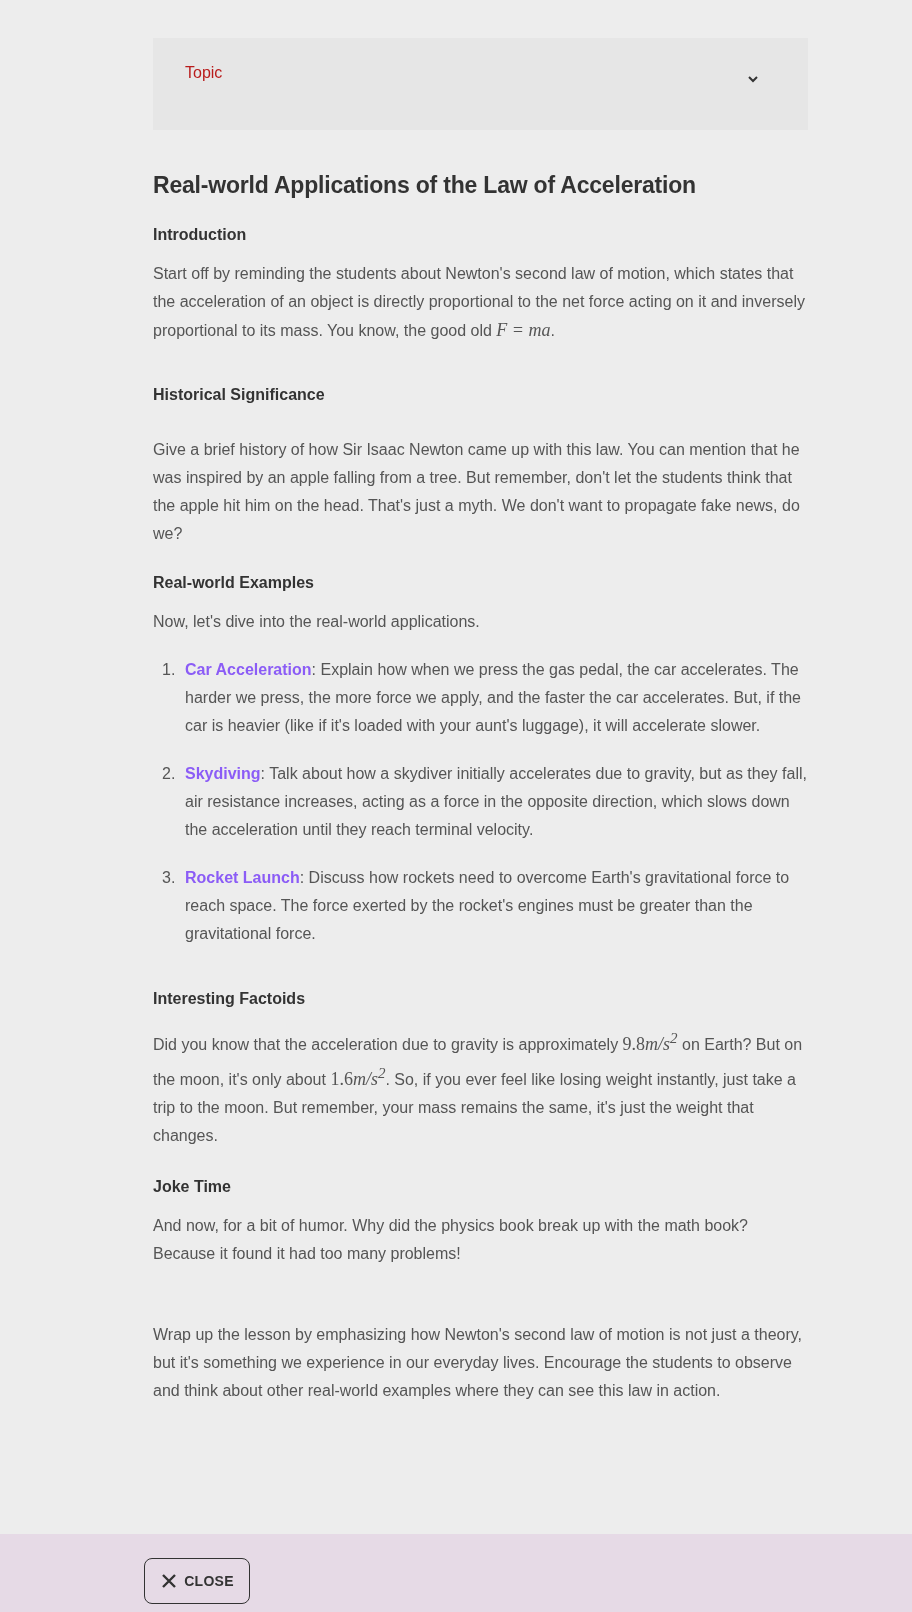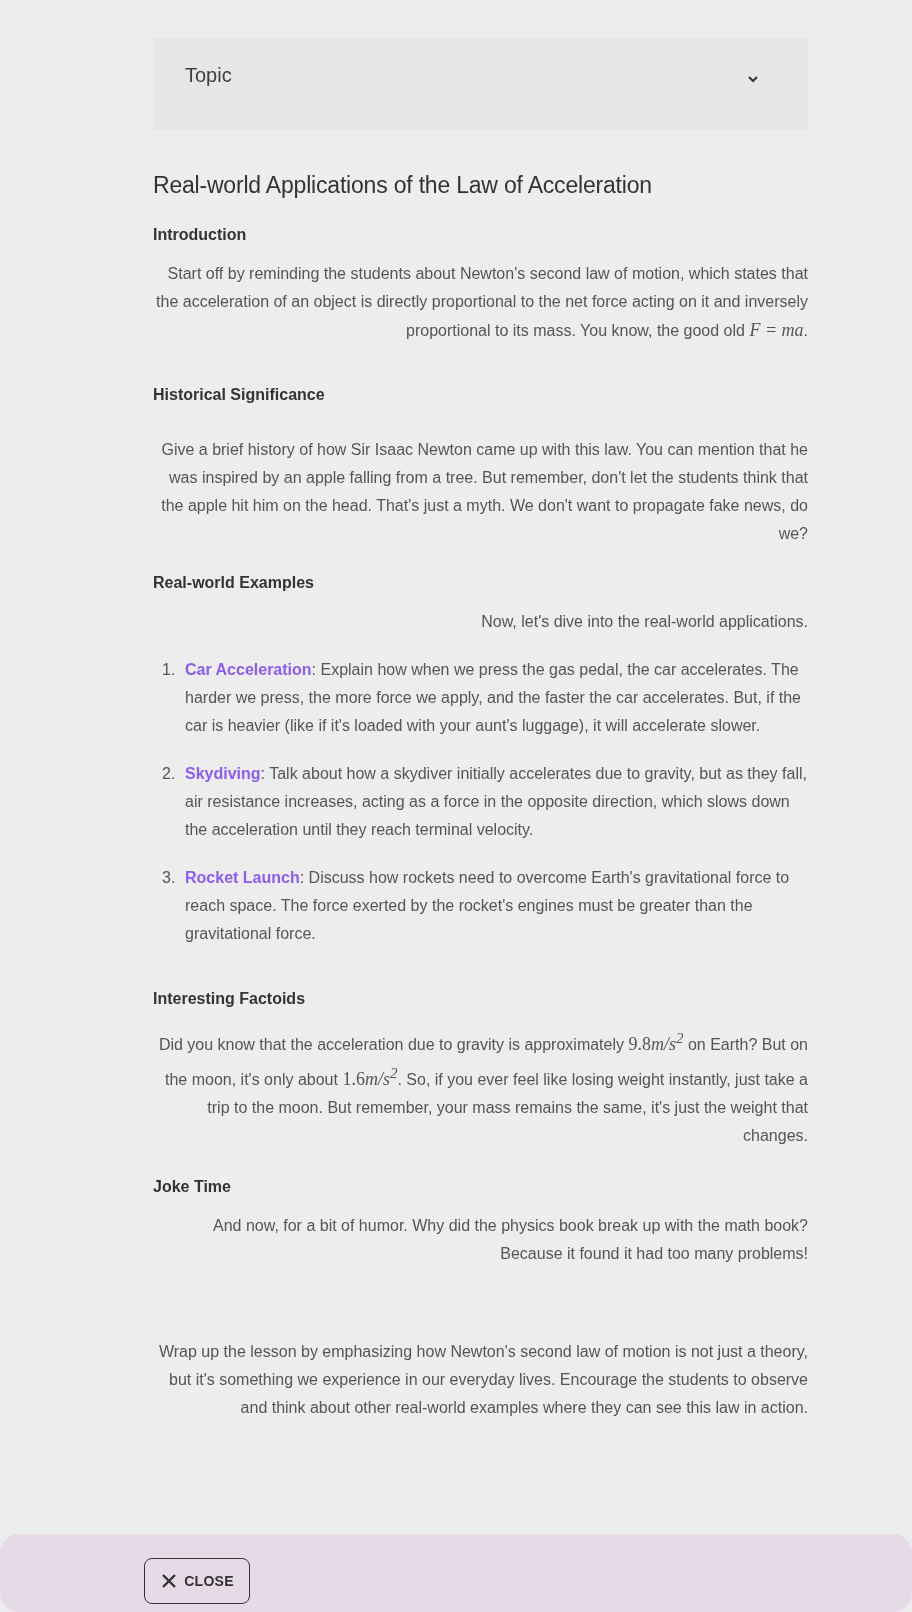--- a/index.html
+++ b/index.html
@@ -9,42 +9,41 @@
     font-family: "Liberation Sans", sans-serif;
     color: #555;
     position: relative;
   }
   .content { position: absolute; left: 153px; top: 38px; width: 655px; }
   .topic {
     background: #e6e6e6; height: 92px; position: relative;
   }
   .topic-label {
     position: absolute; left: 32px; top: 26px;
-    font-size: 20px; color: #404040; text-align: center;
+    font-size: 16px; color: #b91c1c; text-align: center;
   }
   .topic-chevron {
     position: absolute; right: 48px; top: 34px; width: 14px; height: 14px;
   }
   h1 {
     margin: 0; position: absolute; top: 134px; left: 0;
-    font-size: 23px; font-weight: normal; color: #333; letter-spacing: -0.2px; text-align: center;
+    font-size: 23px; font-weight: bold; color: #333; letter-spacing: -0.2px; text-align: center;
   }
   .sec { position: absolute; left: 0; width: 655px; }
   .sec h2 { margin: 0; font-size: 16px; font-weight: bold; color: #333; }
-  .sec p { margin: 0; font-size: 16px; line-height: 28px; color: #555; text-align: right; }
+  .sec p { margin: 0; font-size: 16px; line-height: 28px; color: #555; }
   .math { font-family: "Liberation Serif", serif; font-style: italic; font-size: 18px; }
   .math .n { font-style: normal; }
   ol { margin: 0; padding: 0; list-style: none; }
   ol li { position: relative; padding-left: 32px; font-size: 16px; line-height: 28px; color: #555; margin-bottom: 20px; }
   ol li .num { position: absolute; left: 9px; top: 0; color: #555; }
   ol li b { color: #8b5cf6; }
   .footer {
     position: absolute; left: 0; top: 1534px; width: 912px; height: 78px;
     background: #e6dae6;
-    border-radius: 19px;
   }
   .close-btn {
     position: absolute; left: 144px; top: 24px; width: 106px; height: 46px;
     border: 1px solid #333; border-radius: 8px; box-sizing: border-box;
     display: flex; align-items: center; justify-content: center; gap: 6px;
     background: transparent; cursor: pointer;
   }
   .close-btn span.label { font-size: 14px; font-weight: bold; color: #333; letter-spacing: 0.3px; }
 </style>
 </head>
@@ -84,21 +83,21 @@
     <h2>Interesting Factoids</h2>
     <p style="margin-top:16px"><span>Did you know that the acceleration due to gravity is approximately </span><span class="math"><span class="n">9.8</span><span>m/s</span><sup>2</sup></span><span> on Earth? But on the moon, it's only about </span><span class="math"><span class="n">1.6</span><span>m/s</span><sup>2</sup></span><span>. So, if you ever feel like losing weight instantly, just take a trip to the moon. But remember, your mass remains the same, it's just the weight that changes.</span></p>
   </div>
 
   <div class="sec" style="top:1140px">
     <h2>Joke Time</h2>
     <p style="margin-top:16px">And now, for a bit of humor. Why did the physics book break up with the math book? Because it found it had too many problems!</p>
   </div>
 
   <div class="sec" style="top:1272px">
-    <p style="margin-top:28px">Wrap up the lesson by emphasizing how Newton's second law of motion is not just a theory, but it's something we experience in our everyday lives. Encourage the students to observe and think about other real-world examples where they can see this law in action.</p>
+    <p style="margin-top:11px">Wrap up the lesson by emphasizing how Newton's second law of motion is not just a theory, but it's something we experience in our everyday lives. Encourage the students to observe and think about other real-world examples where they can see this law in action.</p>
   </div>
 </div>
 
 <div class="footer">
   <button class="close-btn">
     <svg width="18" height="18" viewBox="0 0 18 18">
       <path d="M3 3 L15 15 M15 3 L3 15" stroke="#333" stroke-width="2.4"></path>
     </svg>
     <span class="label">CLOSE</span>
   </button>

